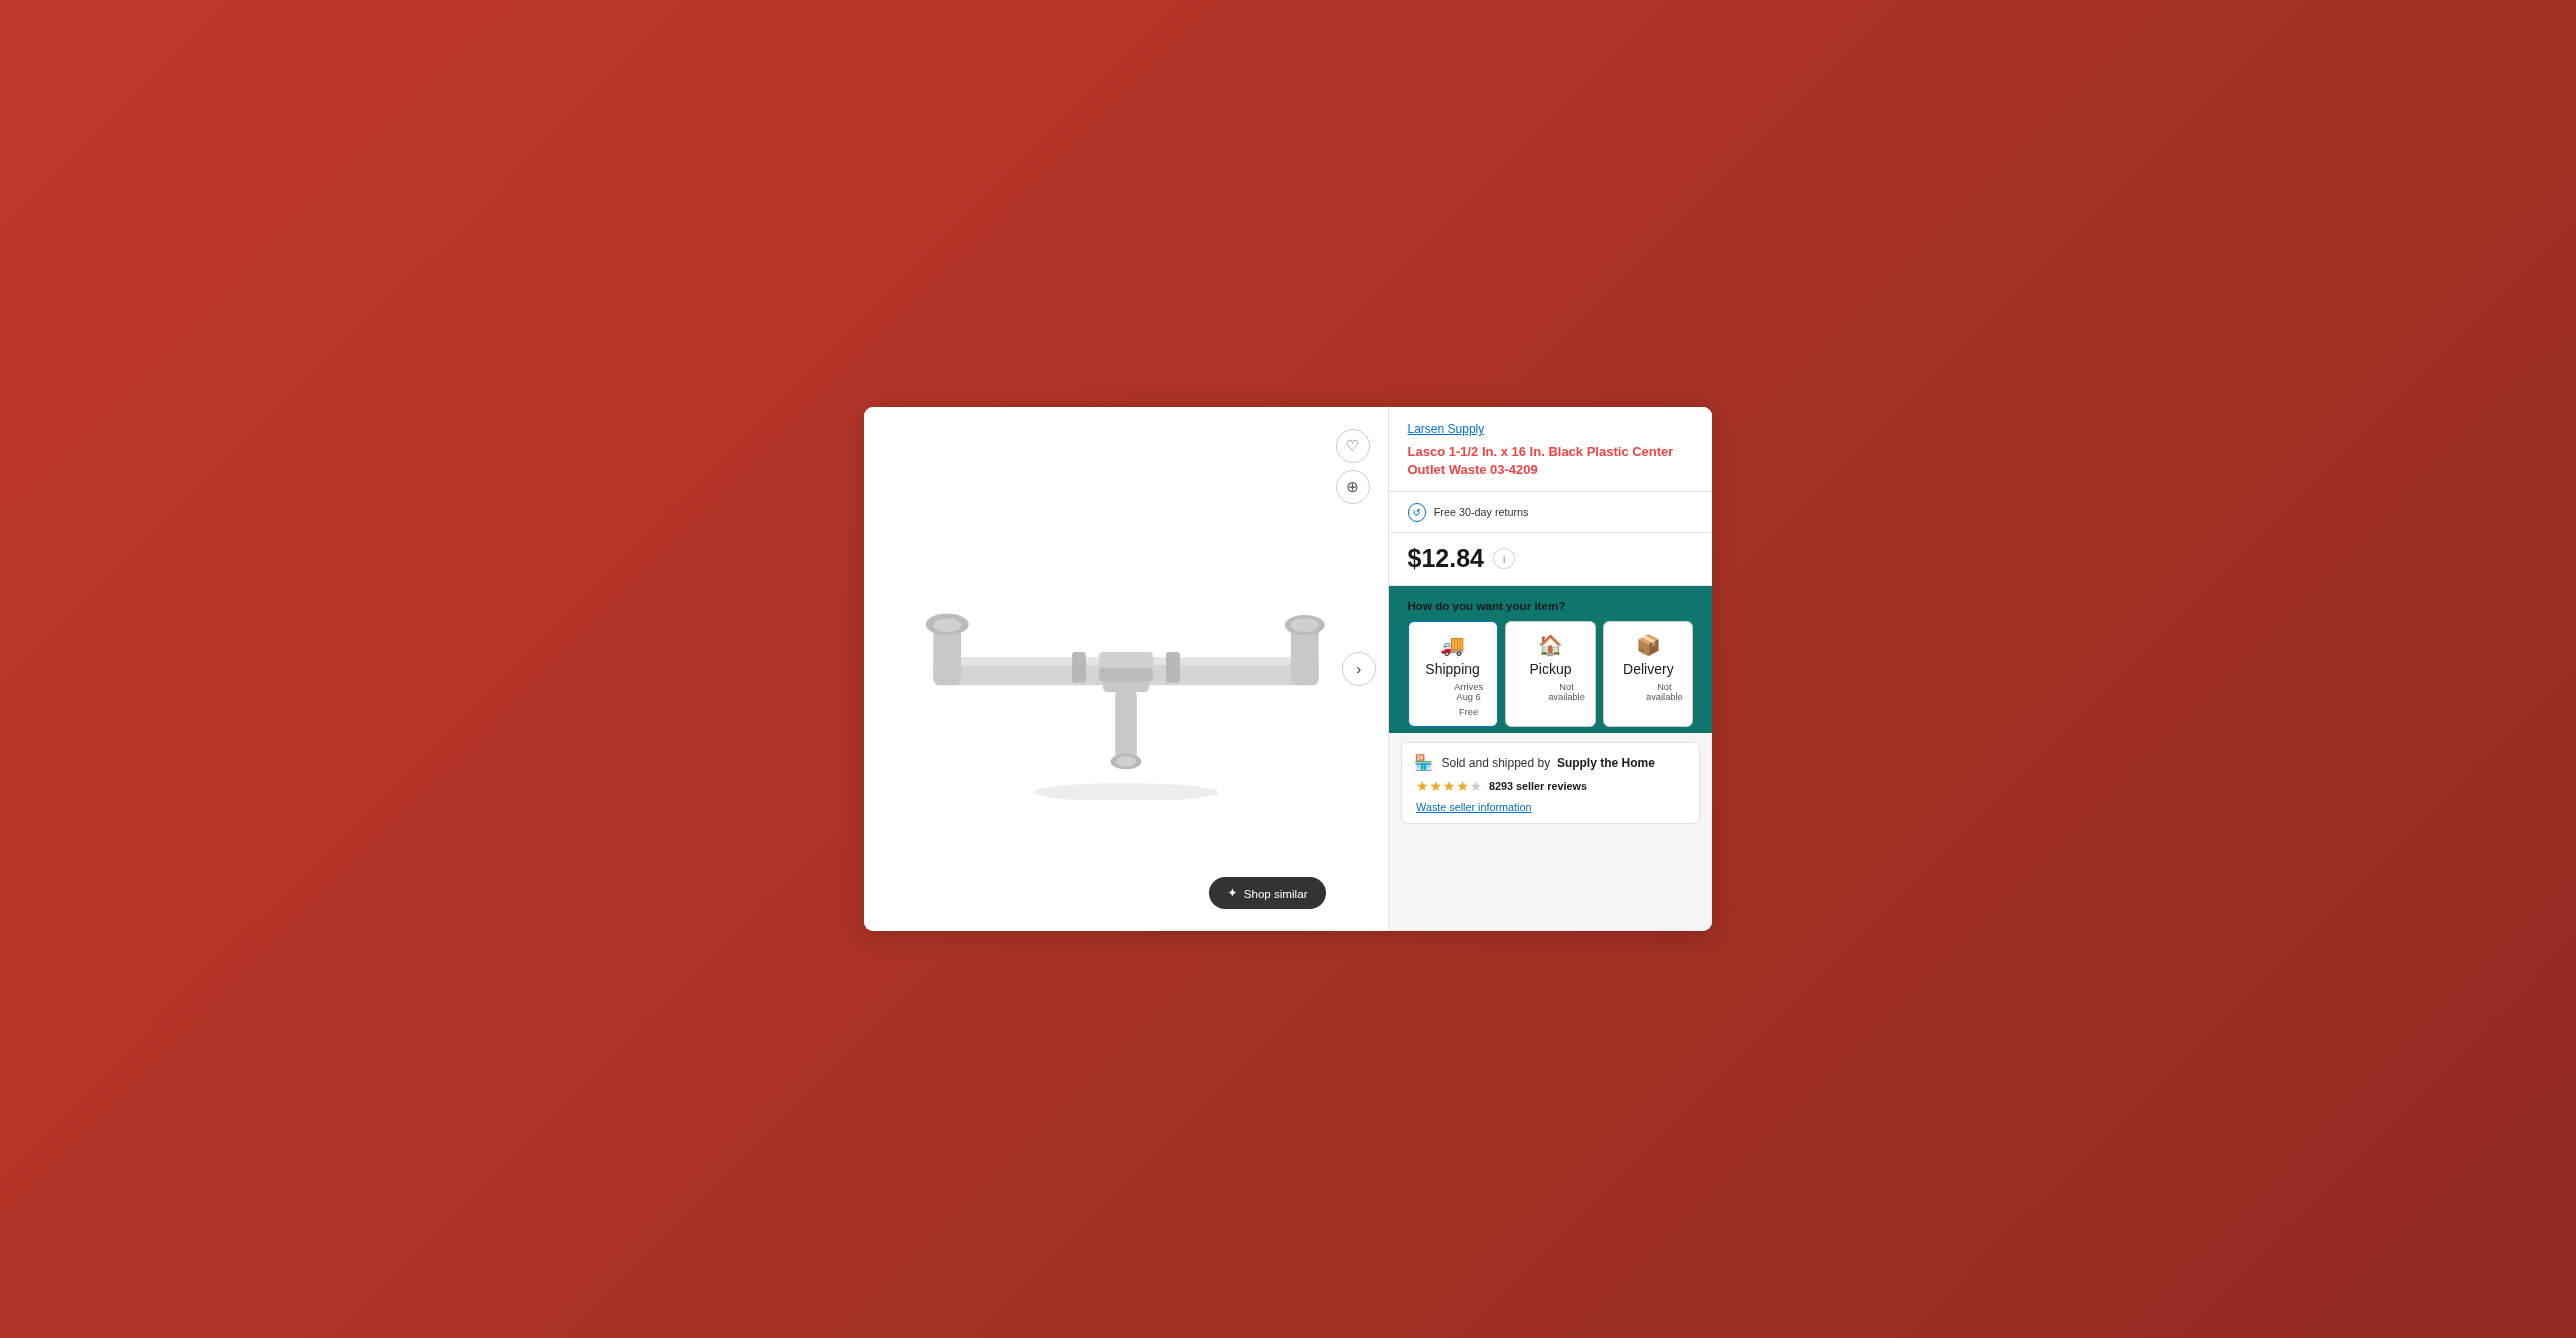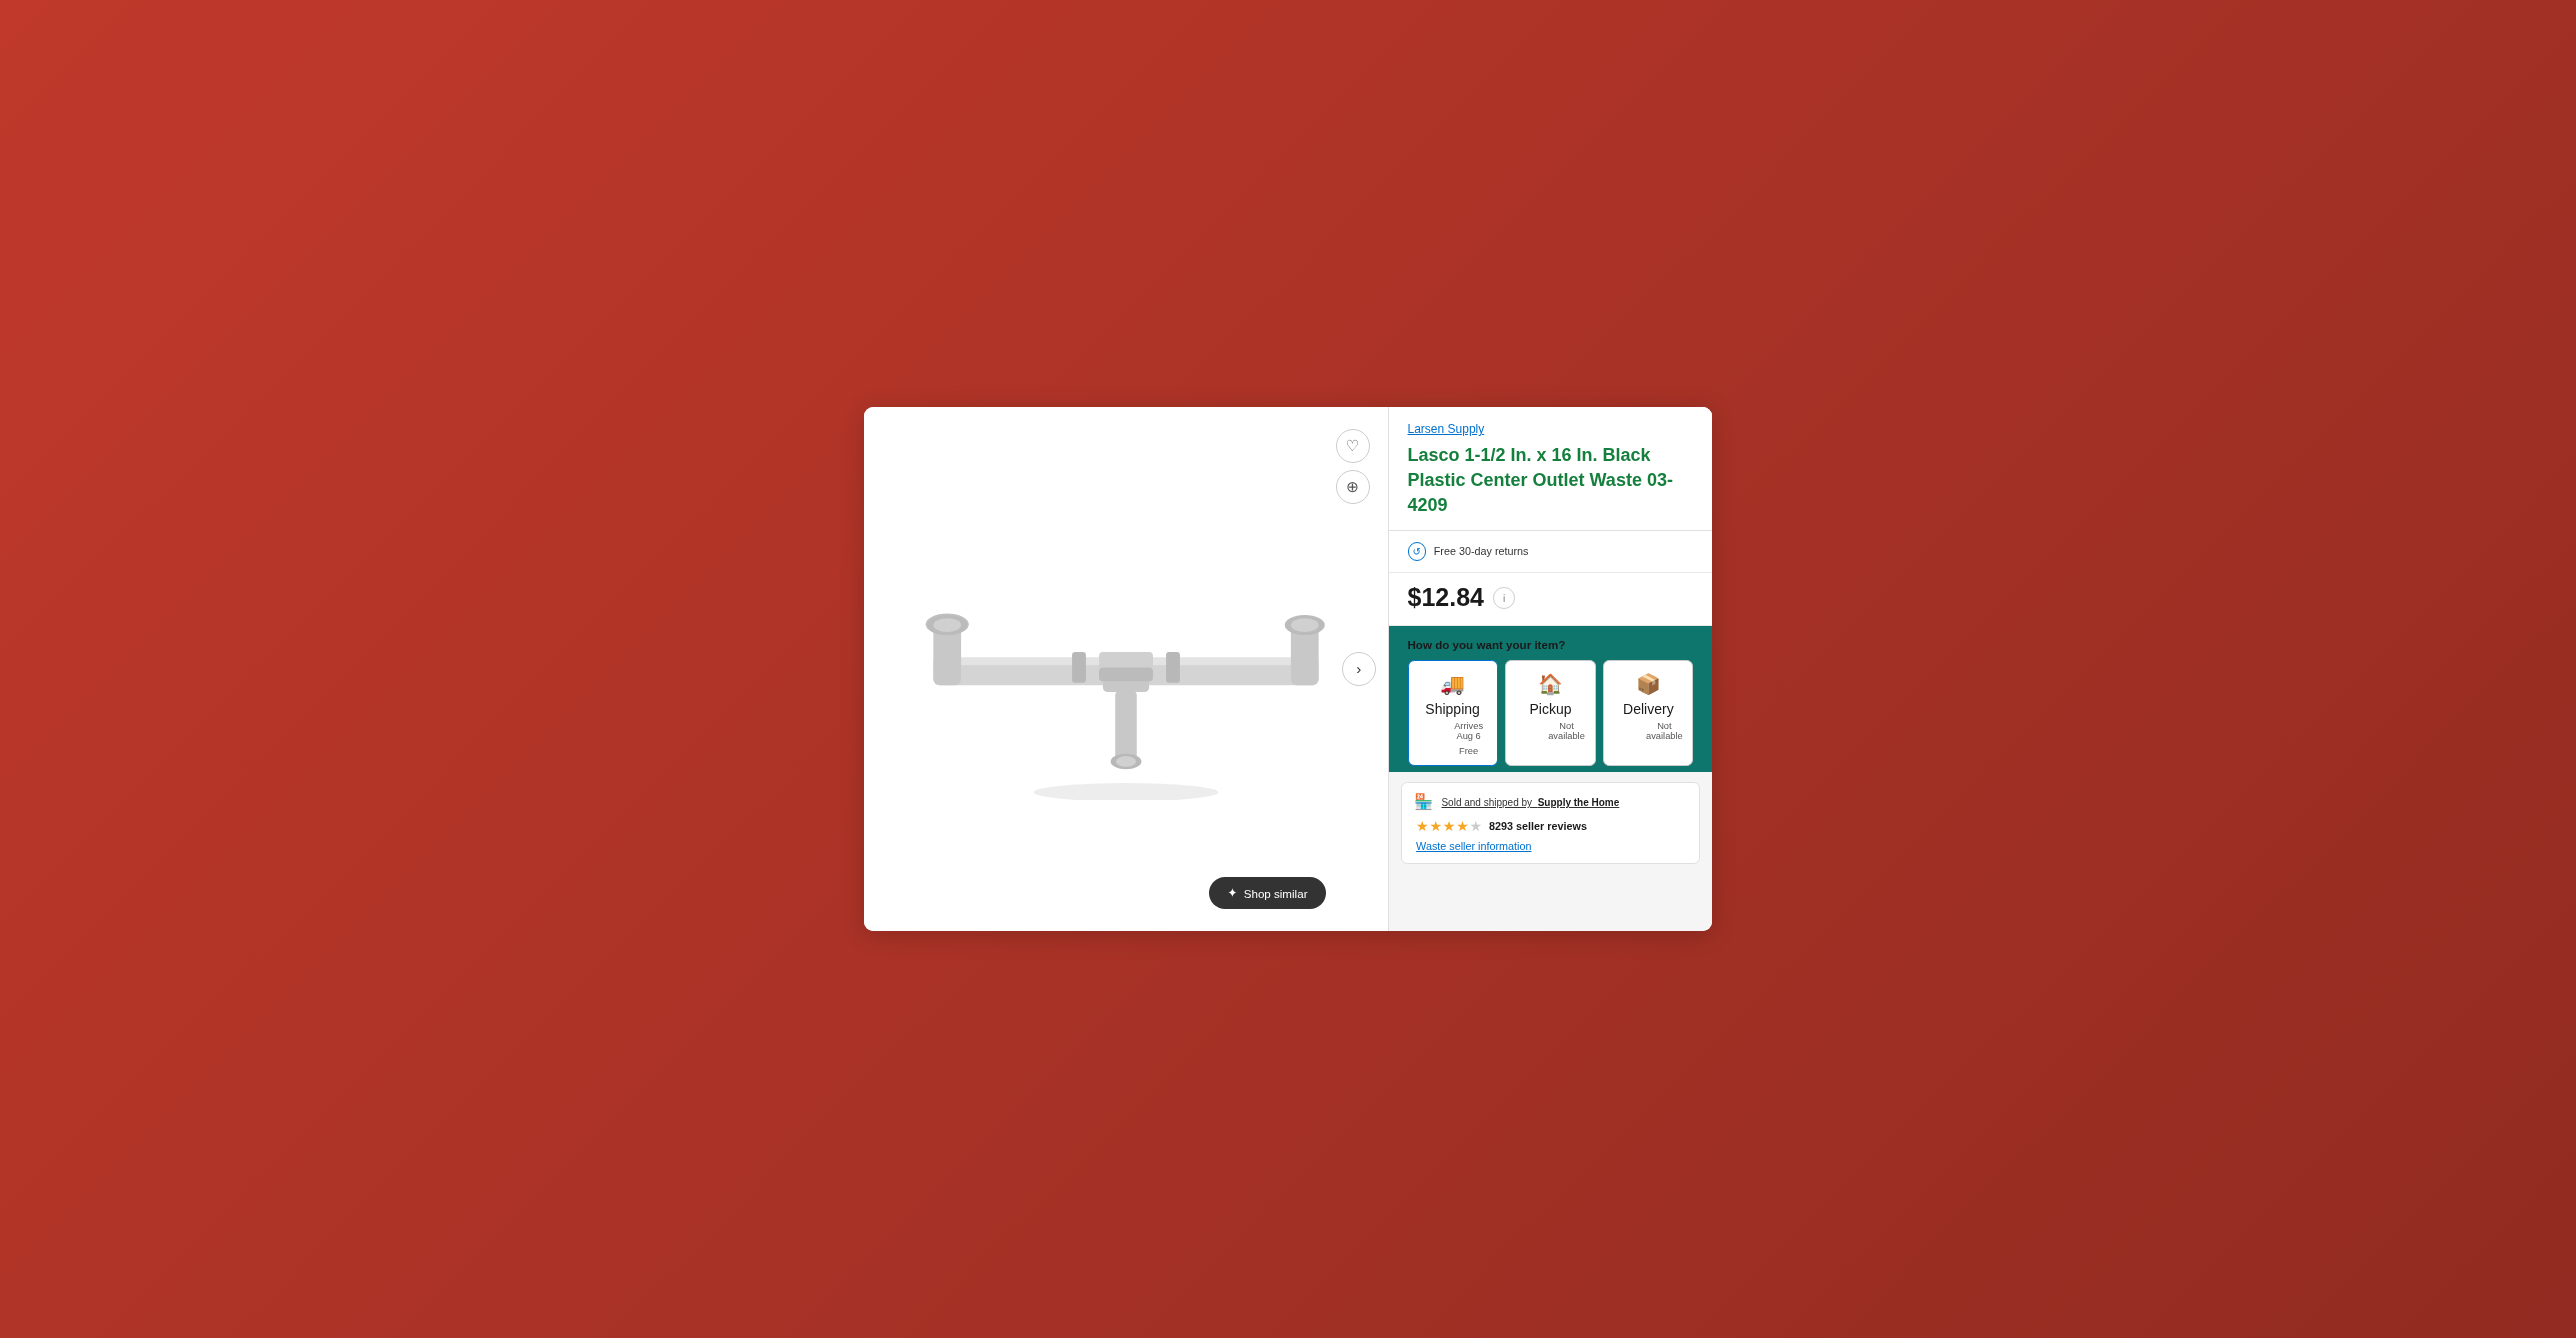--- a/index.html
+++ b/index.html
@@ -125,23 +125,23 @@
     }
     .seller-name {
       color: #0071ce;
       font-size: 12px;
       text-decoration: underline;
       cursor: pointer;
       margin-bottom: 6.2px;
       display: block;
     }
     .product-title {
-      font-size: 18px;
+      font-size: 13px;
       font-weight: 600;
-      color: #15803d;
+      color: #ef4444;
       line-height: 1.4;
     }
     
     .returns-section {
       background: #fff;
       padding: 10.8px 18.5px;
       border-bottom: 0.8px solid #e8e8e8;
       display: flex;
       align-items: center;
       gap: 7.7px;
@@ -262,23 +262,22 @@
     .seller-row {
       display: flex;
       align-items: center;
       gap: 7.7px;
     }
     .seller-icon {
       font-size: 15.4px;
       color: #555;
     }
     .seller-text {
-      font-size: 10px;
+      font-size: 12px;
       color: #333;
-      text-decoration: underline;
     }
     .seller-text strong {
       font-weight: 800;
       color: #1a1a1a;
     }
     .stars-row {
       display: flex;
       align-items: center;
       gap: 6.2px;
       margin-left: 1.5px;

